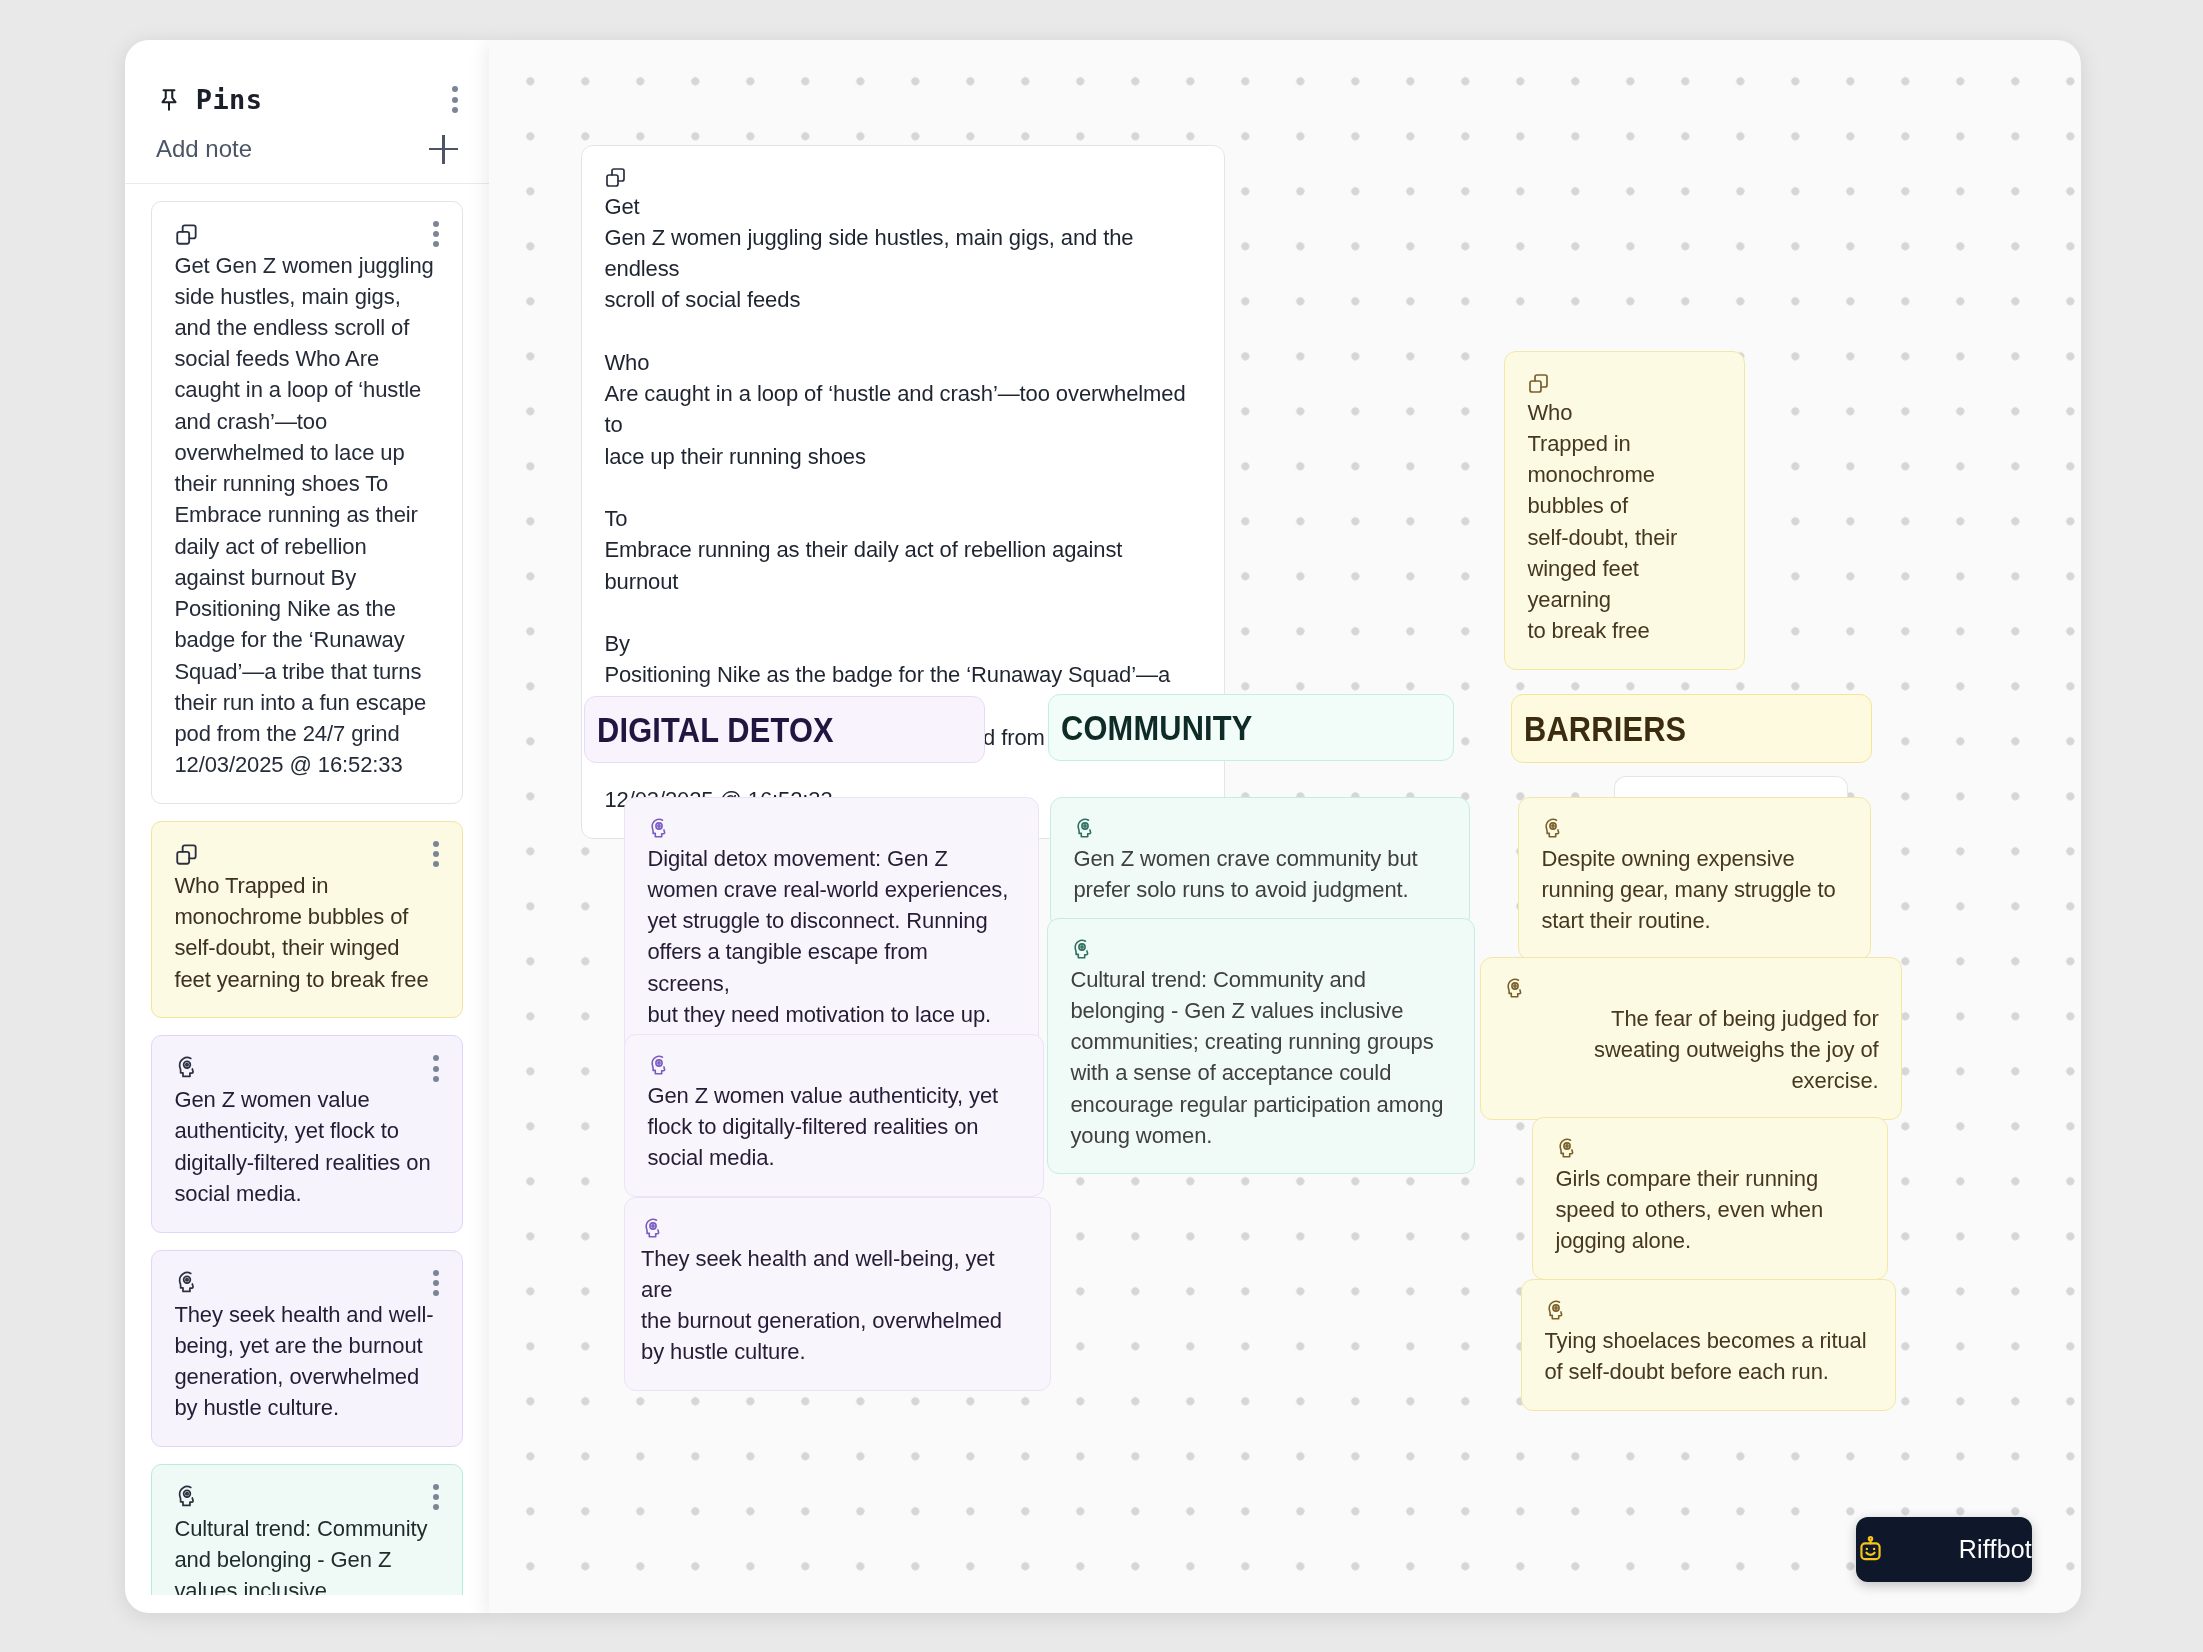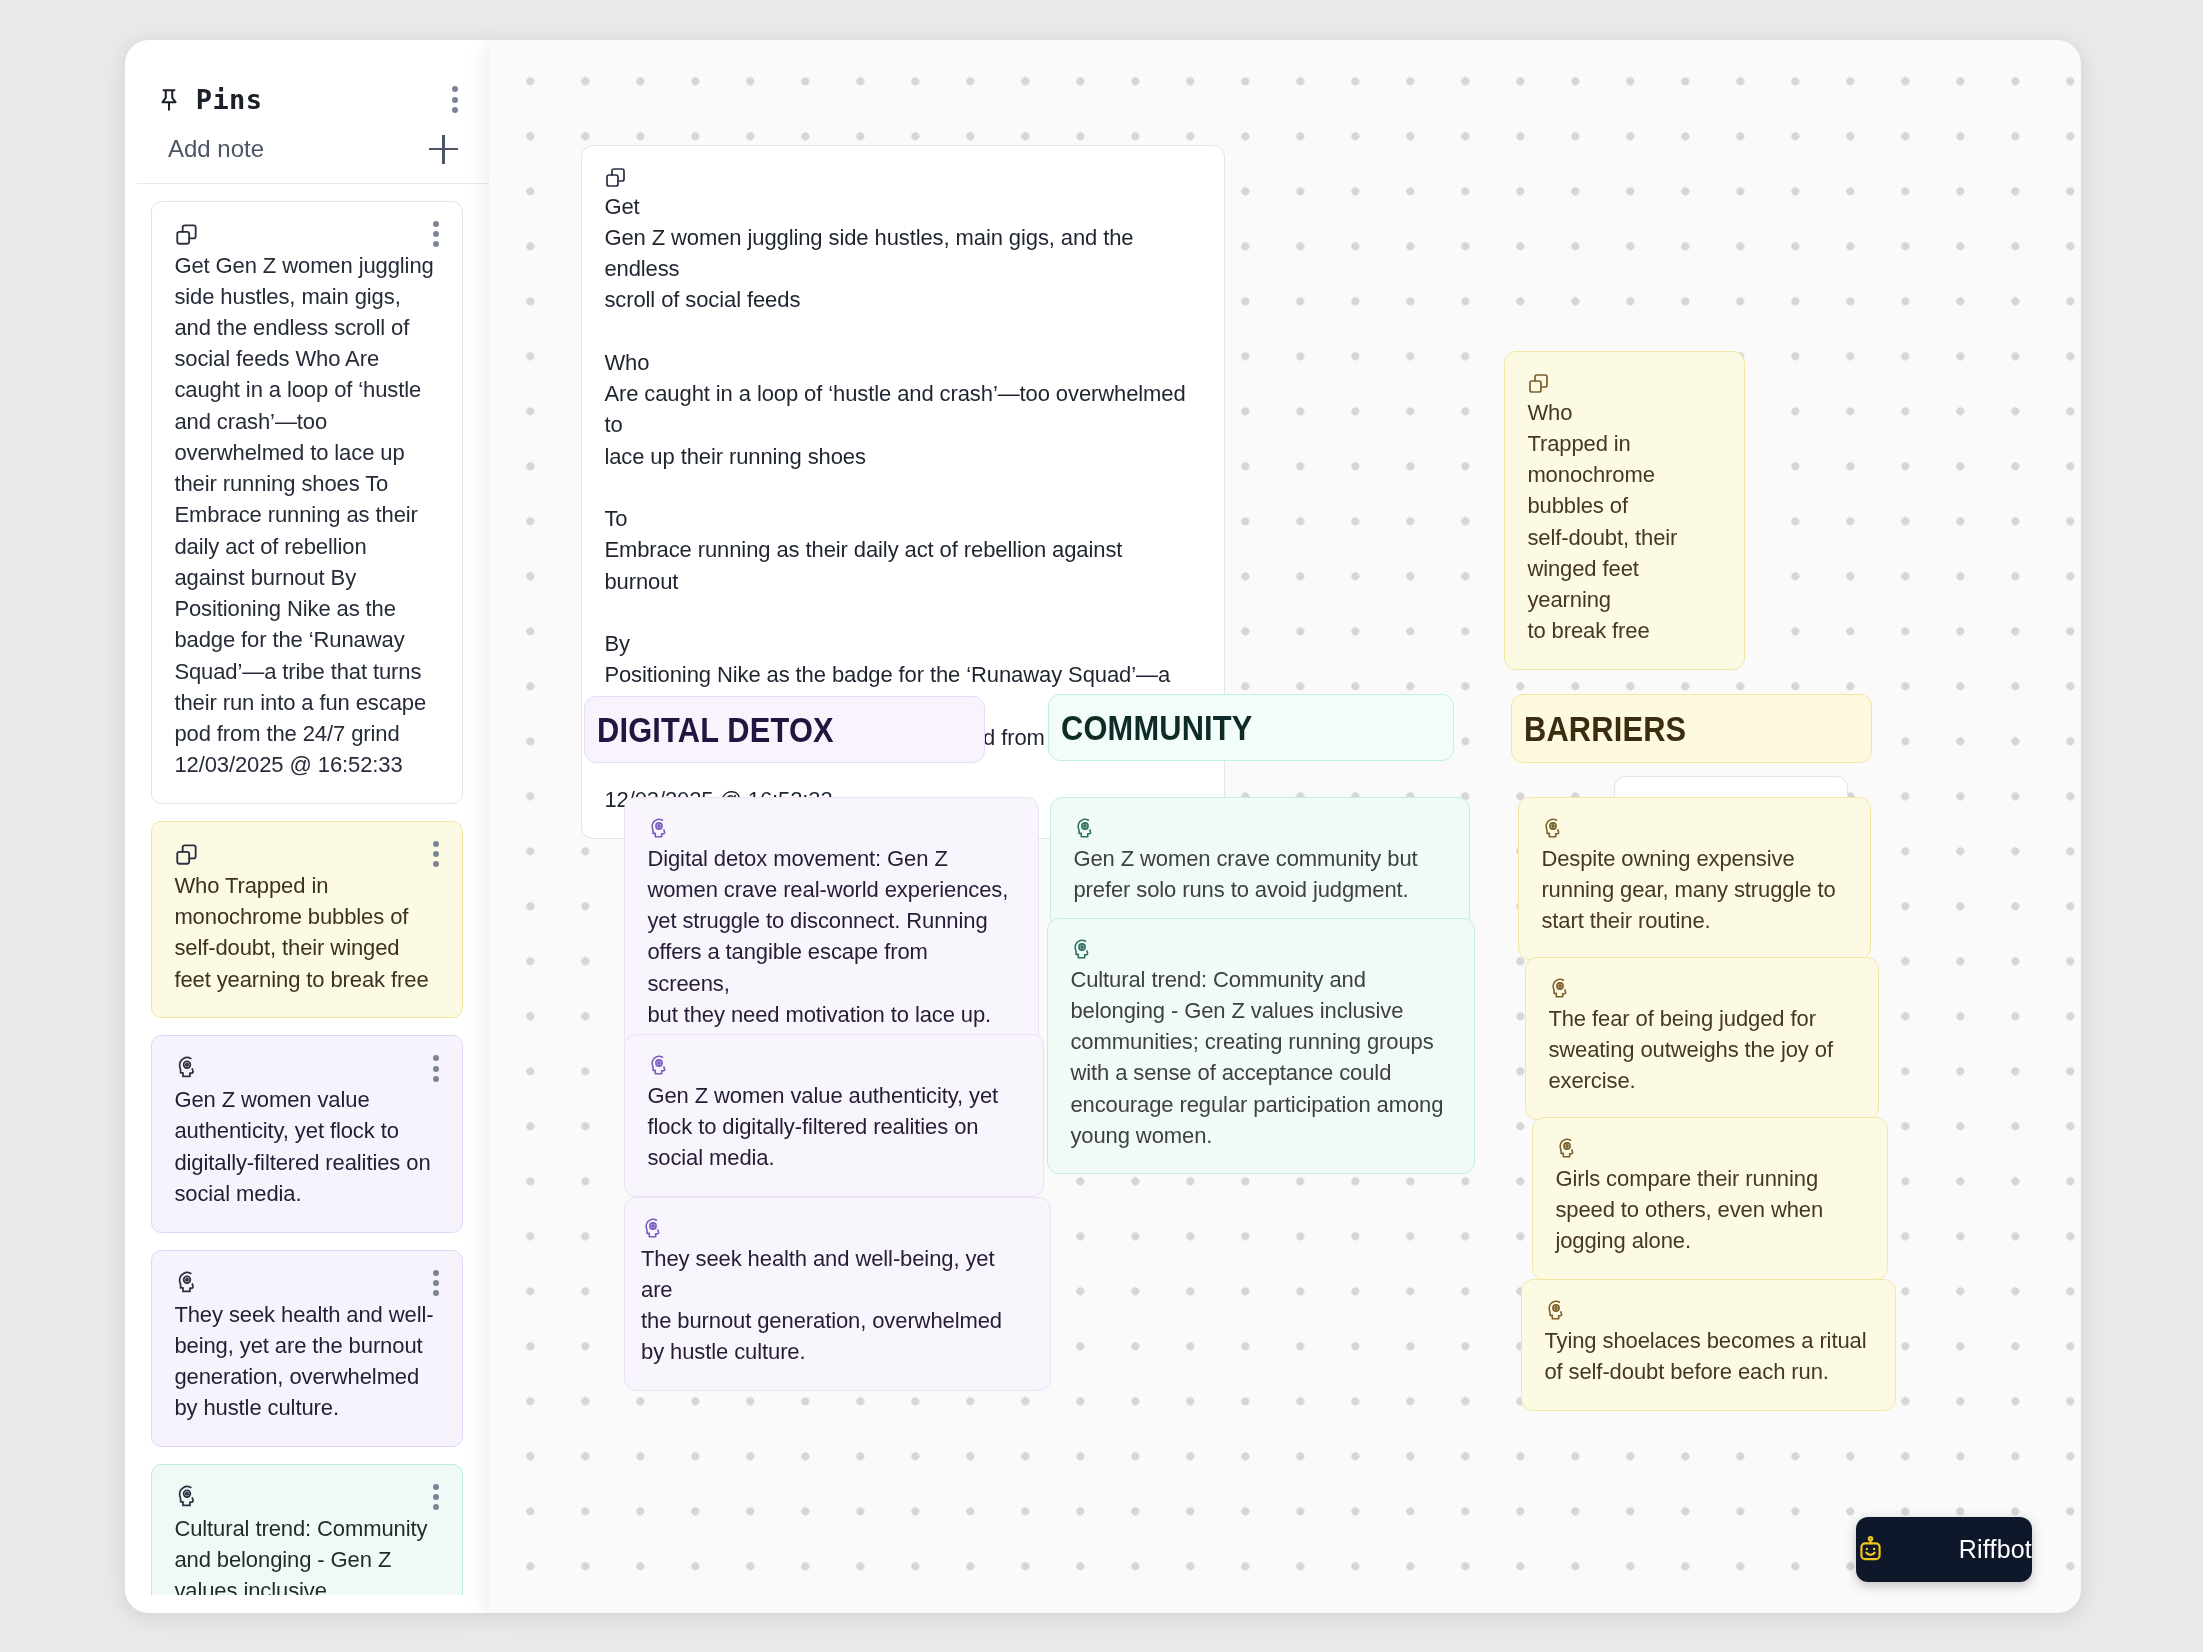--- a/index.html
+++ b/index.html
@@ -55,21 +55,21 @@
     gap: 4.3px;
     cursor: pointer;
   }
   .kebab i { display: block; width: 6px; height: 6px; border-radius: 50%; background: #7c8596; }
 
   .add-note-row {
     display: flex;
     align-items: center;
     padding: 15.5px 31px 19px 31px;
     border-bottom: 1.7px solid #e7eaf0;
-    margin: 0 0 0 12px;
+    margin: 0 0 0 0;
   }
   .add-note-label { font-size: 24px; color: #4c5566; }
   .plus-btn {
     margin-left: auto;
     width: 29px; height: 29px;
     position: relative;
     cursor: pointer;
   }
   .plus-btn:before, .plus-btn:after {
     content: ""; position: absolute; background: #4c5566;
@@ -432,21 +432,21 @@
       <svg class="c-icon" viewBox="0 0 24 24" fill="none" stroke="#7a5f2a" stroke-width="1.6" stroke-linecap="round" stroke-linejoin="round">
         <path d="M15.5 3.2A7 7 0 0 0 5.2 9.6c0 2 .9 3 .9 4.4v2.4h2.2v3.4h6.4v-3.1h1.9a1 1 0 0 0 1-1.2l-.7-2.6"></path>
         <circle cx="12" cy="9" r="3.1"></circle>
           <circle cx="12" cy="9" r="1.1"></circle>
       </svg>
       <div class="c-text">Despite owning expensive
 running gear, many struggle to
 start their routine.</div>
     </div>
 
-    <div class="c-card yellow" style="left:1036px; top:917px; width:354px;">
+    <div class="c-card yellow" style="left:991px; top:917px; width:422px;text-align:right;">
       <svg class="c-icon" viewBox="0 0 24 24" fill="none" stroke="#7a5f2a" stroke-width="1.6" stroke-linecap="round" stroke-linejoin="round">
         <path d="M15.5 3.2A7 7 0 0 0 5.2 9.6c0 2 .9 3 .9 4.4v2.4h2.2v3.4h6.4v-3.1h1.9a1 1 0 0 0 1-1.2l-.7-2.6"></path>
         <circle cx="12" cy="9" r="3.1"></circle>
           <circle cx="12" cy="9" r="1.1"></circle>
       </svg>
       <div class="c-text">The fear of being judged for
 sweating outweighs the joy of
 exercise.</div>
     </div>
 

